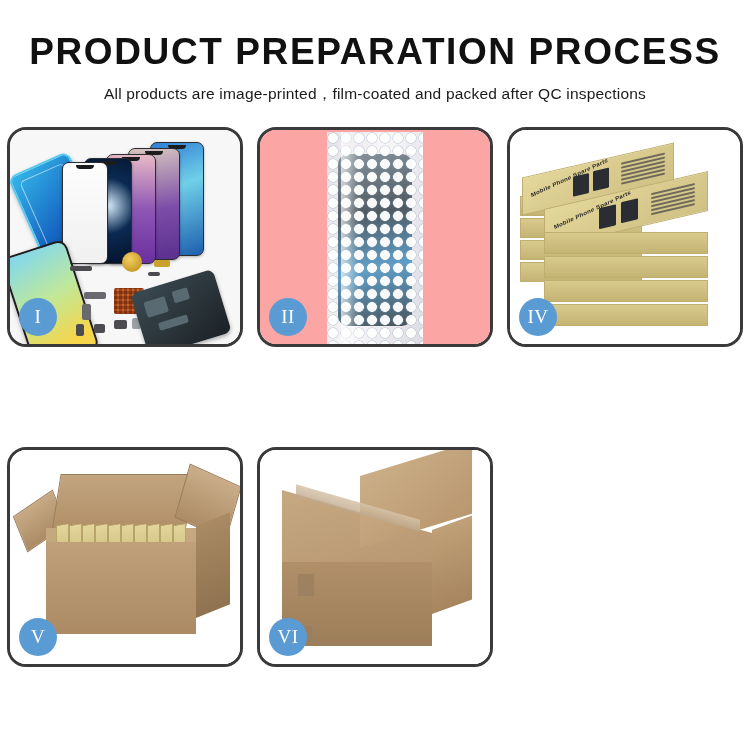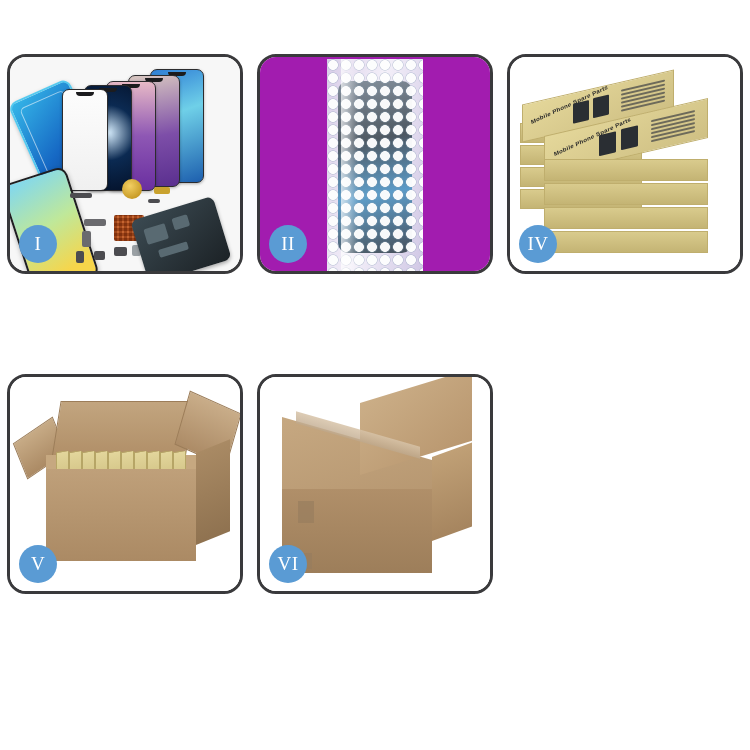--- a/index.html
+++ b/index.html
@@ -103,21 +103,21 @@
   .pt{position:absolute;background:#4c4c50;border-radius:2px;}
   .coil{position:absolute;left:52px;top:2px;width:20px;height:20px;border-radius:50%;background:radial-gradient(circle at 40% 35%,#f2cf63,#b8870f);}
   .grid-chip{position:absolute;left:44px;top:38px;width:30px;height:26px;border-radius:2px;
     background:
       repeating-linear-gradient(90deg,#b5703c 0 3px,#e0a070 3px 5px),
       repeating-linear-gradient(0deg,#b5703c 0 3px,#e0a070 3px 5px);
     background-blend-mode:multiply;}
   .flex-c{position:absolute;background:#6a6a6e;border-radius:2px;}
 
   
-  .p2{background:#a21caf;}
+  .p2{background:#fca5a5;}
   .bw-bag{
     position:absolute;left:50%;transform:translateX(-50%);top:2px;
     width:96px;height:216px;
     background:linear-gradient(100deg,rgba(225,235,242,.85),rgba(248,251,253,.95) 45%,rgba(216,229,238,.85));
   }
   .bw-phone{
     position:absolute;left:50%;transform:translateX(-50%);top:22px;
     width:74px;height:172px;border-radius:10px;
     background:linear-gradient(170deg,#6d7c88,#2b3942 35%,#3e8dc0 65%,#26323a);
     opacity:.82;
@@ -240,20 +240,22 @@
   }
   .c6-label{position:absolute;left:38px;top:124px;width:16px;height:22px;background:rgba(150,124,94,.65);}
   .c6-label2{position:absolute;left:38px;top:176px;width:14px;height:16px;background:rgba(150,124,94,.55);}
 </style>
 </head>
 <body>
 
 <div class="page">
 
   <div class="header">
+    <div class="title">PRODUCT PREPARATION PROCESS</div>
+    <div class="subtitle">All products are image-printed，film-coated and packed after QC inspections</div>
   </div>
 
   <div class="grid">
 
     <div class="panel">
       <div class="scene p1">
         <div class="screen-protector">
           <div class="sp-inner"></div>
         </div>
         <div class="phone-fan">

